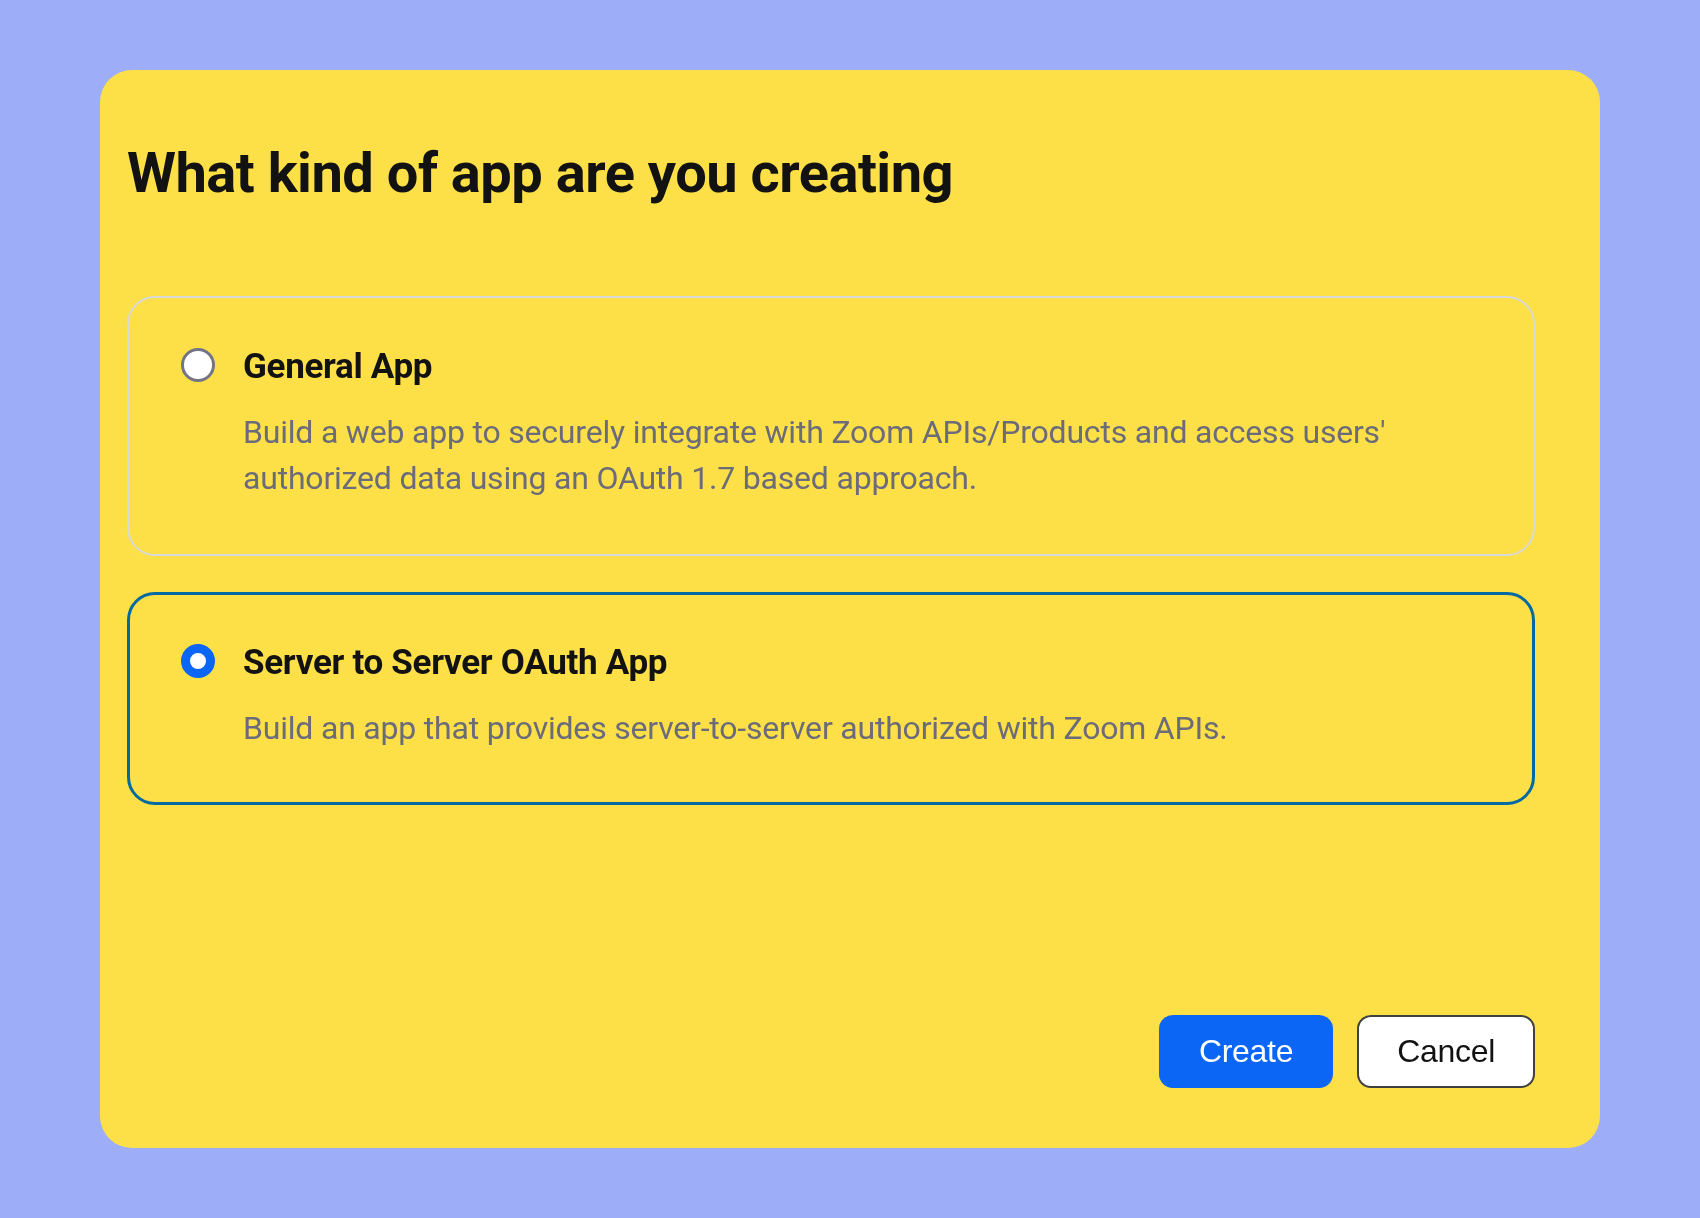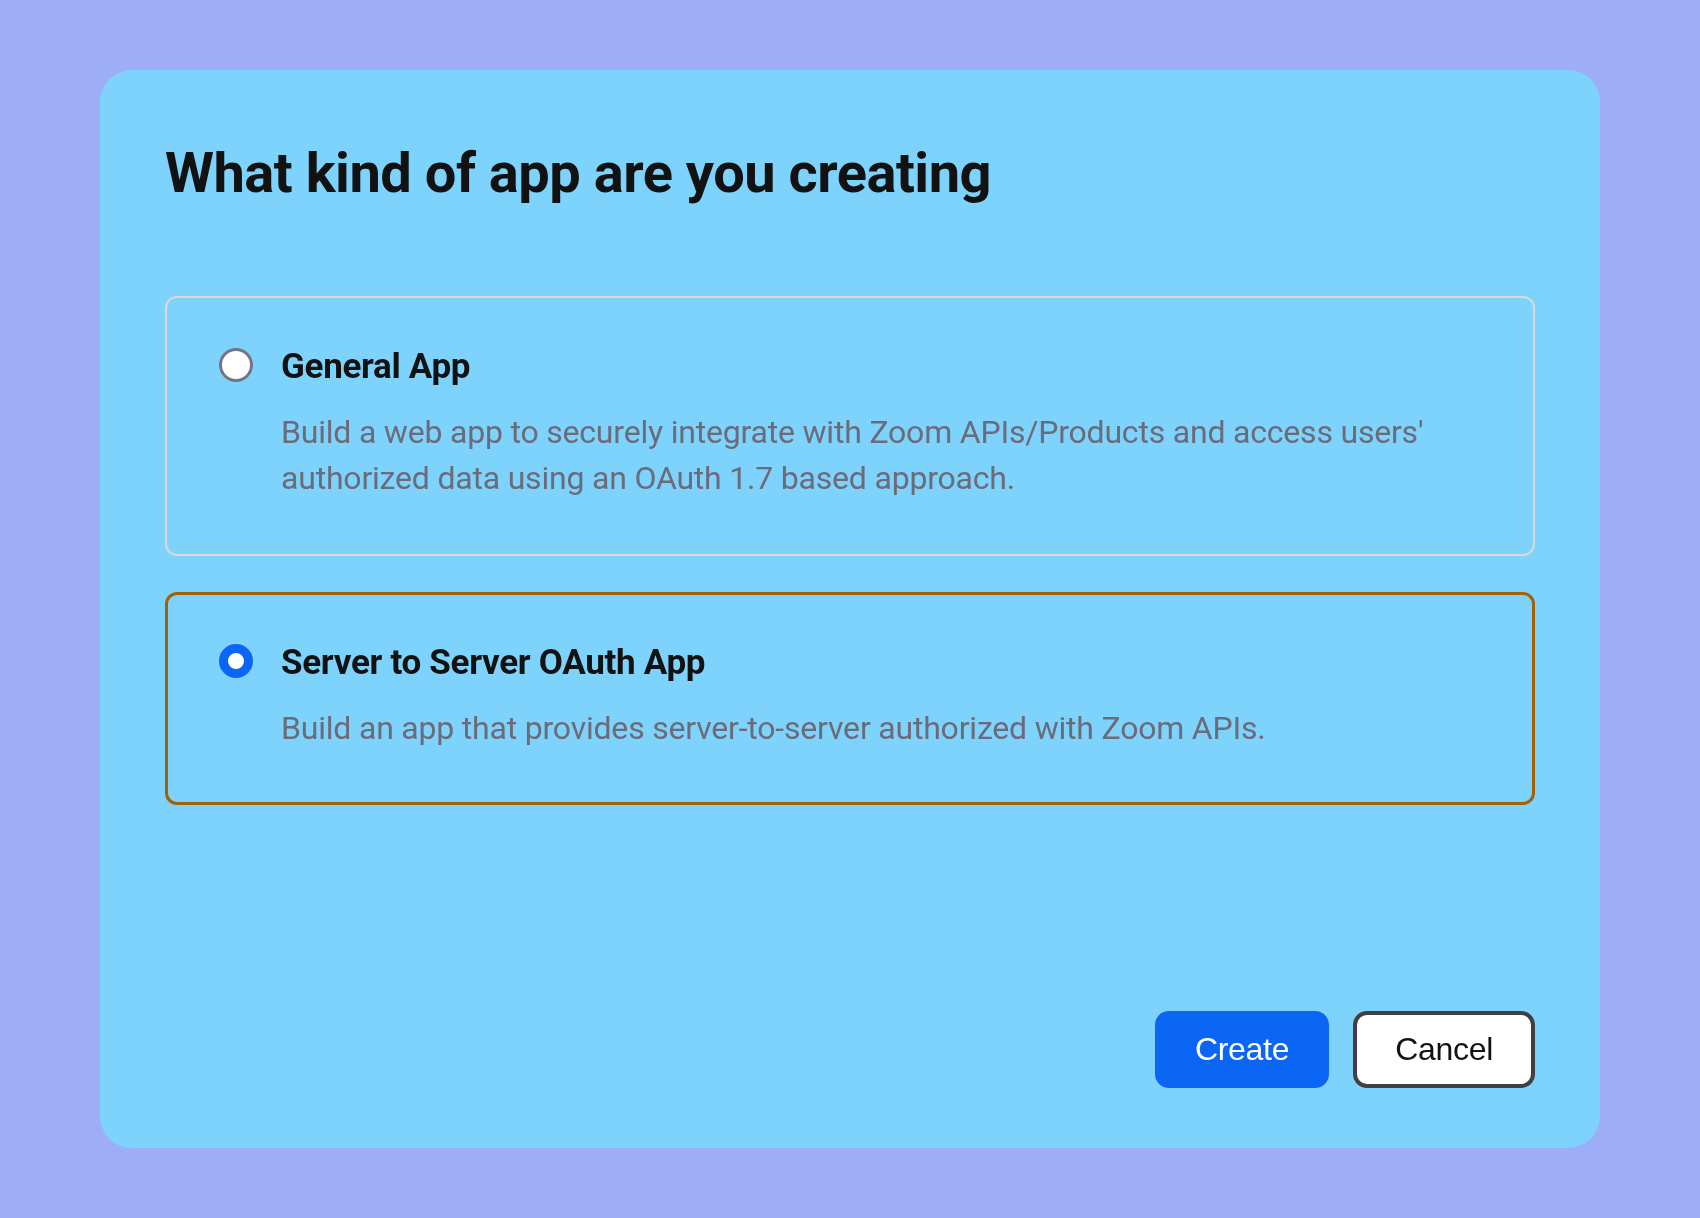--- a/index.html
+++ b/index.html
@@ -13,25 +13,25 @@
       background-color: #9EADF7;
       width: 1700px;
       height: 1218px;
       display: flex;
       align-items: center;
       justify-content: center;
       padding: 70px 100px;
     }
     
     .dialog {
-      background-color: #7dd3fc;
+      background-color: #fde047;
       border-radius: 32px;
       width: 100%;
       height: 100%;
-      padding: 70px 65px 60px 65px;
+      padding: 70px 65px 60px 27px;
       display: flex;
       flex-direction: column;
     }
     
     .dialog-title {
       font-size: 56px;
       font-weight: 700;
       color: #121212;
       letter-spacing: -0.5px;
       margin-bottom: 90px;
@@ -39,30 +39,30 @@
     
     .options-container {
       display: flex;
       flex-direction: column;
       gap: 36px;
       flex: 1;
     }
     
     .option-card {
       border: 2px solid #D9D9D9;
-      border-radius: 12px;
+      border-radius: 28px;
       padding: 48px 60px 52px 52px;
       display: flex;
       align-items: flex-start;
       gap: 28px;
       cursor: pointer;
     }
     
     .option-card.selected {
-      border: 3px solid #a16207;
+      border: 3px solid #0369a1;
       padding: 47px 59px 51px 51px;
     }
     
     .radio-circle {
       width: 34px;
       height: 34px;
       border: 3px solid #747487;
       border-radius: 50%;
       flex-shrink: 0;
       margin-top: 2px;
@@ -113,21 +113,21 @@
     }
     
     .btn-primary {
       background-color: #0B66F6;
       color: #FFFFFF;
     }
     
     .btn-secondary {
       background-color: #FFFFFF;
       color: #121212;
-      border: 4px solid #404040;
+      border: 2px solid #404040;
       padding: 16px 38px;
     }
   </style>
 </head>
 <body>
 
 <div class="dialog">
   <h1 class="dialog-title">What kind of app are you creating</h1>
 
   <div class="options-container">

